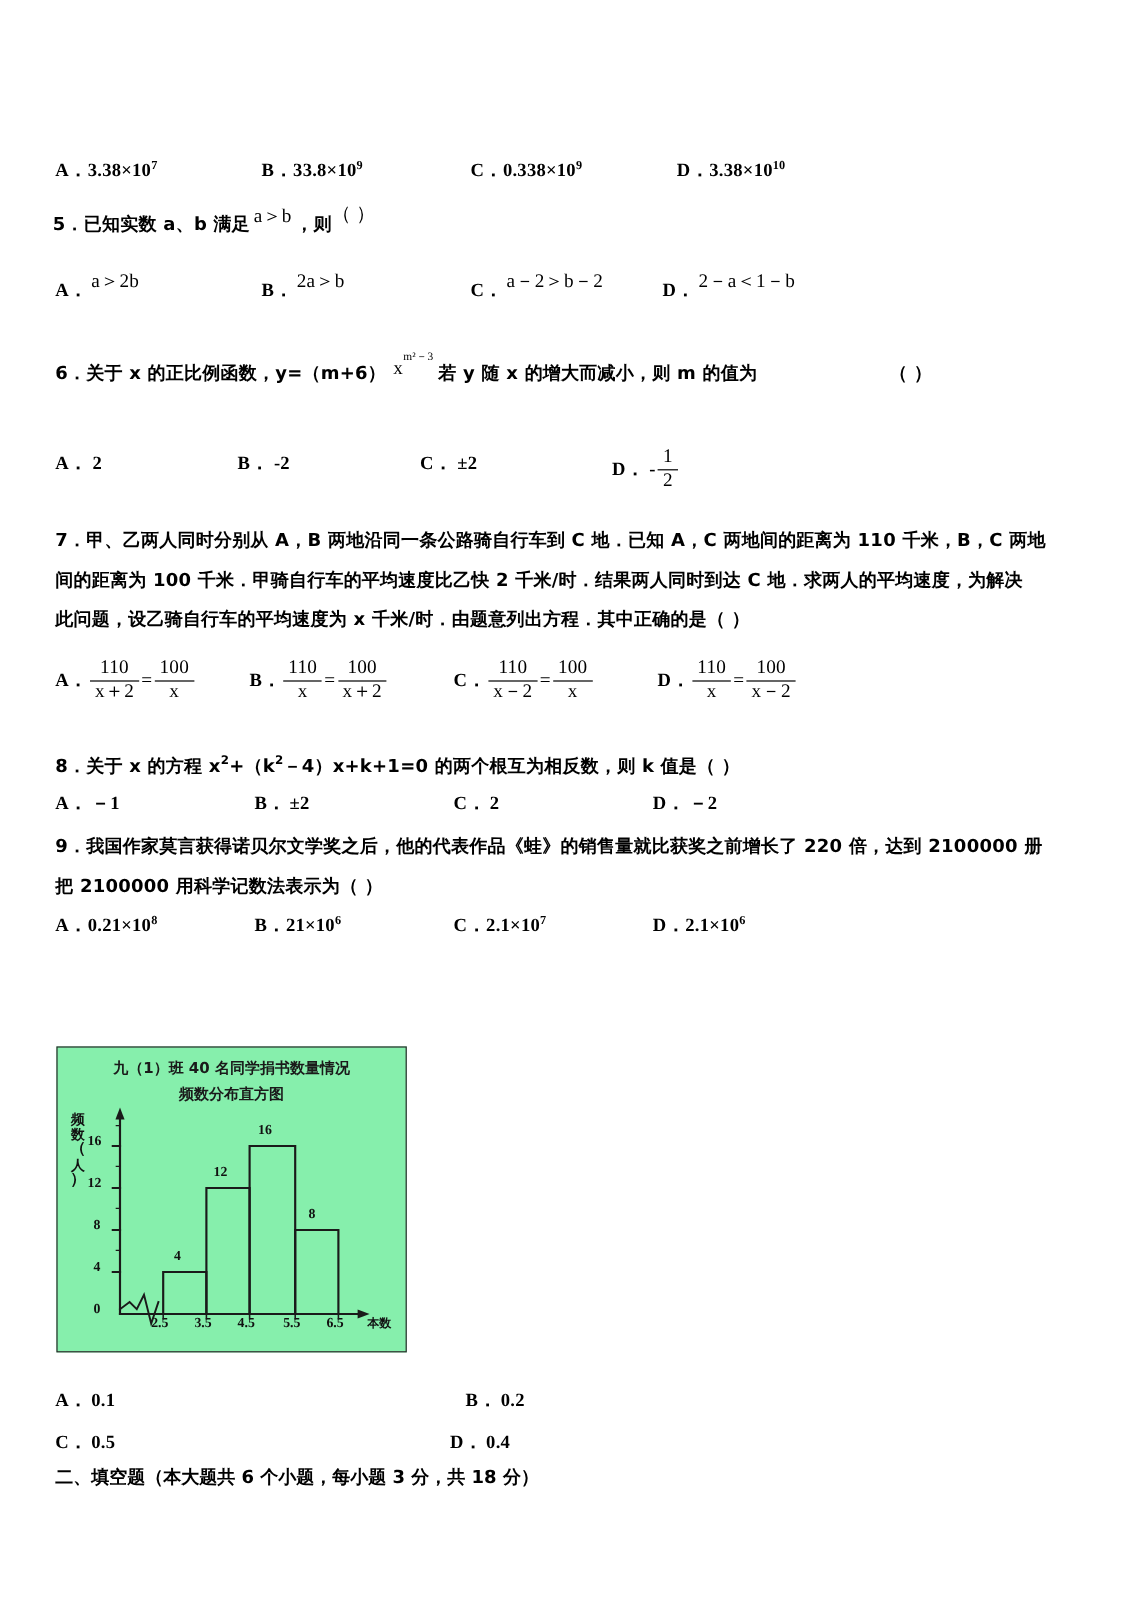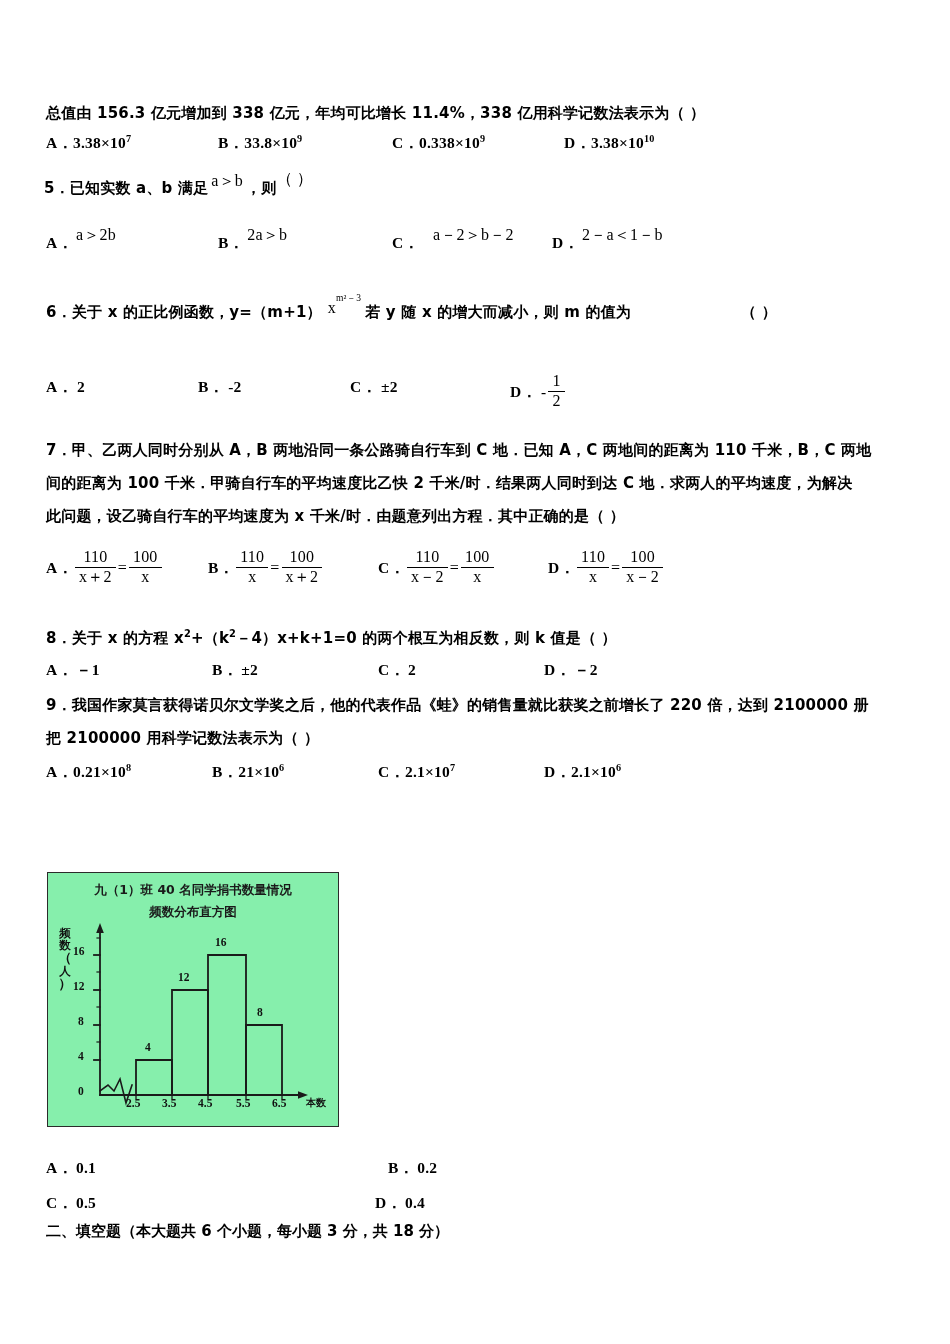--- a/index.html
+++ b/index.html
@@ -123,21 +123,20 @@
     font-family: "DejaVu Sans", "Liberation Sans", sans-serif;
     font-weight: bold;
     font-size: 15px;
   }
 </style>
 </head>
 <body>
 
 <div class="page">
 
-  <div class="blk stem" style="left:46px; top:98px;">总值由 156.3 亿元增加到 338 亿元，年均可比增长 11.4%，338 亿用科学记数法表示为（      ）</div>
 
   <div class="blk" style="left:46px; top:128px;">
     <span class="opt-label">A．</span><span class="math">3.38×10</span><sup class="math">7</sup>
   </div>
   <div class="blk" style="left:218px; top:128px;">
     <span class="opt-label">B．</span><span class="math">33.8×10</span><sup class="math">9</sup>
   </div>
   <div class="blk" style="left:392px; top:128px;">
     <span class="opt-label">C．</span><span class="math">0.338×10</span><sup class="math">9</sup>
   </div>
@@ -149,28 +148,28 @@
     <span>5．</span><span>已知实数 a、b 满足</span><span class="mathit" style="position:relative; top:-7px; margin:0 3px;">a＞b</span><span>，则</span><span class="mathit" style="position:relative; top:-9px;">（      ）</span>
   </div>
 
   <div class="blk" style="left:46px; top:228px;">
     <span class="opt-label">A．</span><span class="mathit" style="position:relative; top:-8px; margin-left:3px;">a＞2b</span>
   </div>
   <div class="blk" style="left:218px; top:228px;">
     <span class="opt-label">B．</span><span class="mathit" style="position:relative; top:-8px; margin-left:3px;">2a＞b</span>
   </div>
   <div class="blk" style="left:392px; top:228px;">
-    <span class="opt-label">C．</span><span class="mathit" style="position:relative; top:-8px; margin-left:14px;">a－2＞b－2</span>
+    <span class="opt-label">C．</span><span class="mathit" style="position:relative; top:-8px; margin-left:3px;">a－2＞b－2</span>
   </div>
   <div class="blk" style="left:552px; top:228px;">
     <span class="opt-label">D．</span><span class="mathit" style="position:relative; top:-8px; margin-left:3px;">2－a＜1－b</span>
   </div>
 
   <div class="blk stem" style="left:46px; top:296px;">
-    <span>6．</span><span>关于 x 的正比例函数，y=（m+1）</span><span class="mathit" style="position:relative; top:-4px; margin-left:6px;">x</span><sup class="mathit" style="font-size:9.5px; position:relative; top:-10px;">m²－3</sup><span style="margin-left:4px;">若 y 随 x 的增大而减小，则 m 的值为</span><span style="margin-left:110px;">（   ）</span>
+    <span>6．</span><span>关于 x 的正比例函数，y=（m+6）</span><span class="mathit" style="position:relative; top:-4px; margin-left:6px;">x</span><sup class="mathit" style="font-size:9.5px; position:relative; top:-10px;">m²－3</sup><span style="margin-left:4px;">若 y 随 x 的增大而减小，则 m 的值为</span><span style="margin-left:110px;">（   ）</span>
   </div>
 
   <div class="blk" style="left:46px; top:372px;">
     <span class="opt-label">A．</span><span class="math" style="margin-left:4px;">2</span>
   </div>
   <div class="blk" style="left:198px; top:372px;">
     <span class="opt-label">B．</span><span class="math" style="margin-left:4px;">-2</span>
   </div>
   <div class="blk" style="left:350px; top:372px;">
     <span class="opt-label">C．</span><span class="math" style="margin-left:4px;">±2</span>

